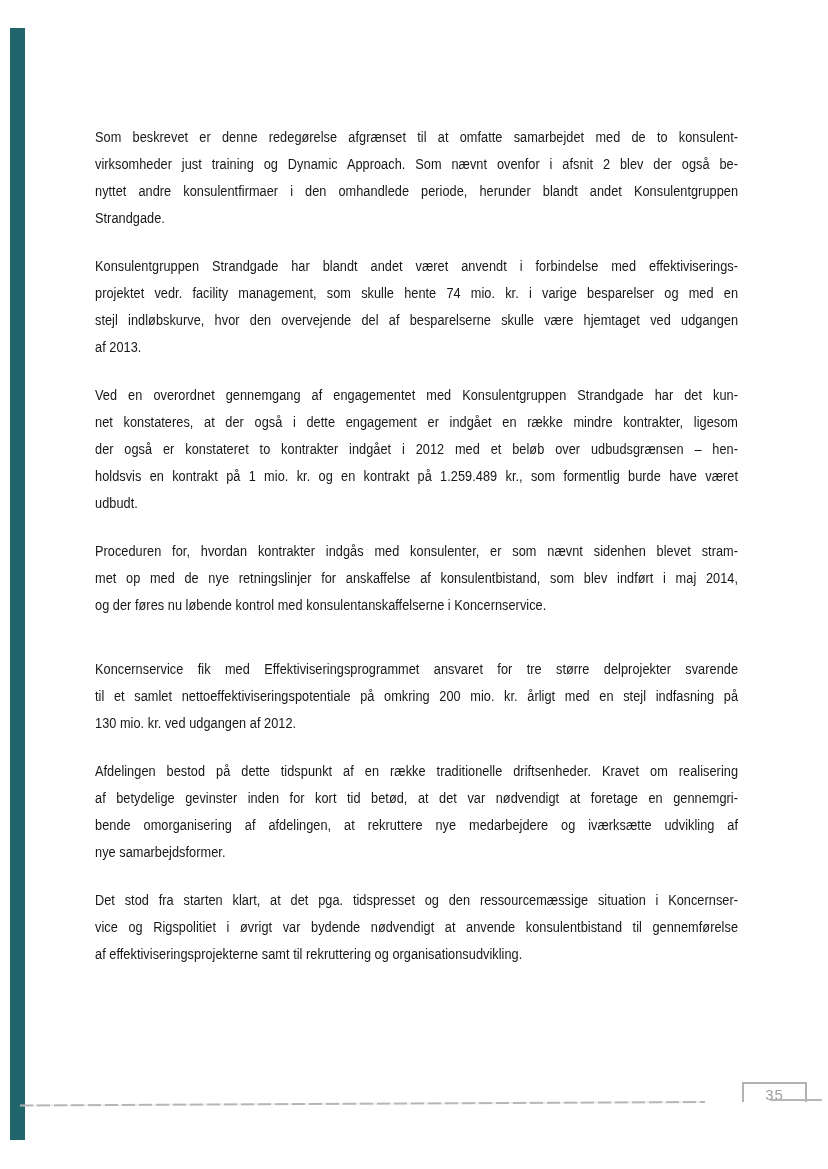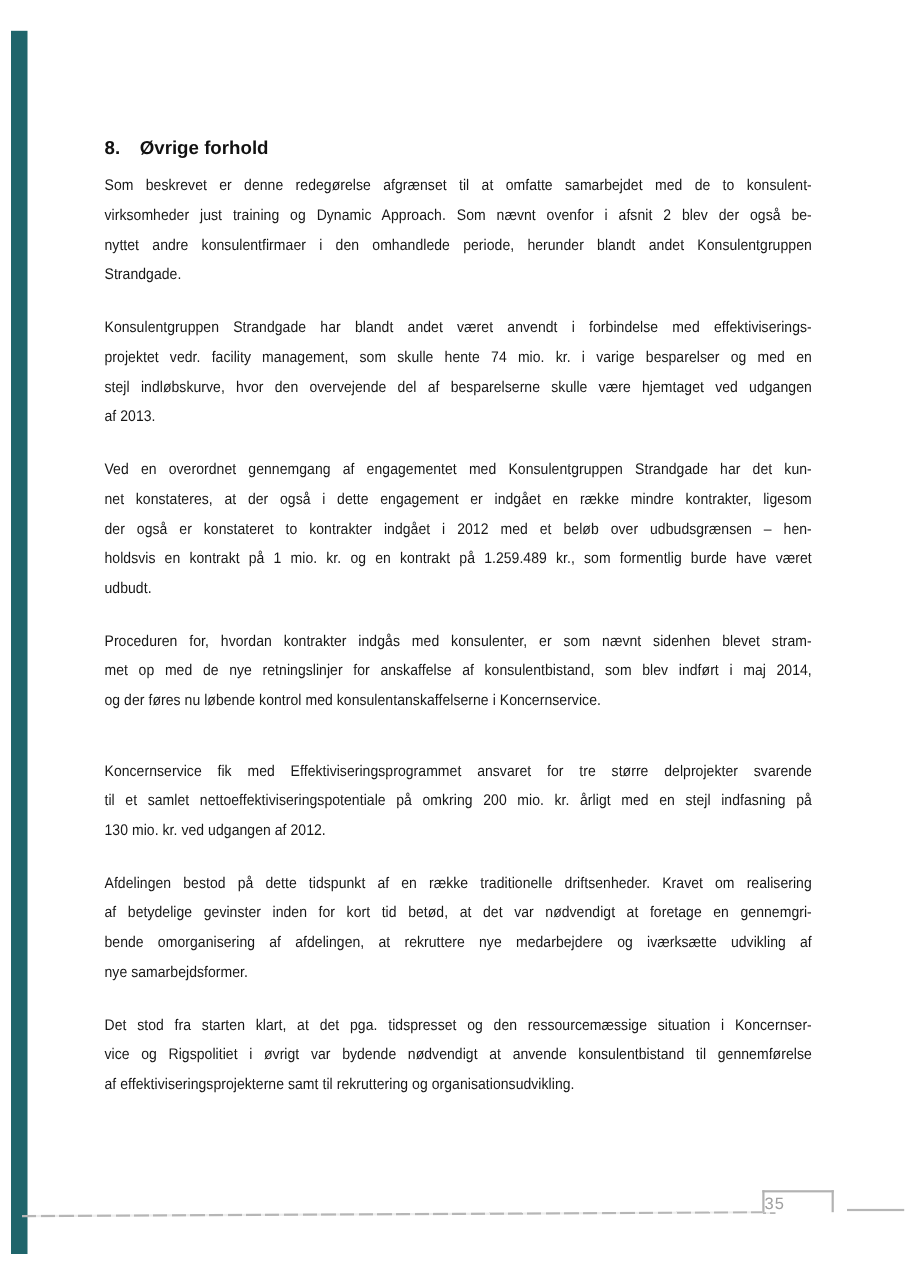--- a/index.html
+++ b/index.html
@@ -65,49 +65,46 @@
     transform-origin: 100% 50%;
   }
   .footer-rule-right {
     position: absolute;
     left: 770px; top: 1099px;
     width: 52px; height: 2px;
     background: #b6b6b6;
   }
   .pagenum-box {
     position: absolute;
-    left: 693px; top: 1082px;
+    left: 742px; top: 1082px;
     width: 65px; height: 20px;
     box-sizing: border-box;
     border: 2px solid #b2b2b2;
     border-bottom: none;
     background: #ffffff;
-    display: flex; align-items: center; 
+    display: flex; align-items: center; justify-content: center;
   }
   .pagenum {
     font-size: 15px;
     letter-spacing: 1px;
     color: #9f9f9f;
     line-height: 1;
     padding-top: 2px;
   }
 </style>
 </head>
 <body>
 
 <div class="page">
 
   <div class="accent-strip" style="background-color: rgb(31, 101, 107);"></div>
 
   <main class="content">
 
     <section class="section">
-      <h2 class="section-heading">
-        <span class="sec-num">8.</span><span>Øvrige forhold</span>
-      </h2>
       <div class="para">
           <div class="tline">Som beskrevet er denne redegørelse afgrænset til at omfatte samarbejdet med de to konsulent-</div>
           <div class="tline">virksomheder just training og Dynamic Approach. Som nævnt ovenfor i afsnit 2 blev der også be-</div>
           <div class="tline">nyttet andre konsulentfirmaer i den omhandlede periode, herunder blandt andet Konsulentgruppen</div>
           <div class="tline tline-last">Strandgade.</div>
         </div>
       <div class="para">
           <div class="tline">Konsulentgruppen Strandgade har blandt andet været anvendt i forbindelse med effektiviserings-</div>
           <div class="tline">projektet vedr. facility management, som skulle hente 74 mio. kr. i varige besparelser og med en</div>
           <div class="tline">stejl indløbskurve, hvor den overvejende del af besparelserne skulle være hjemtaget ved udgangen</div>

